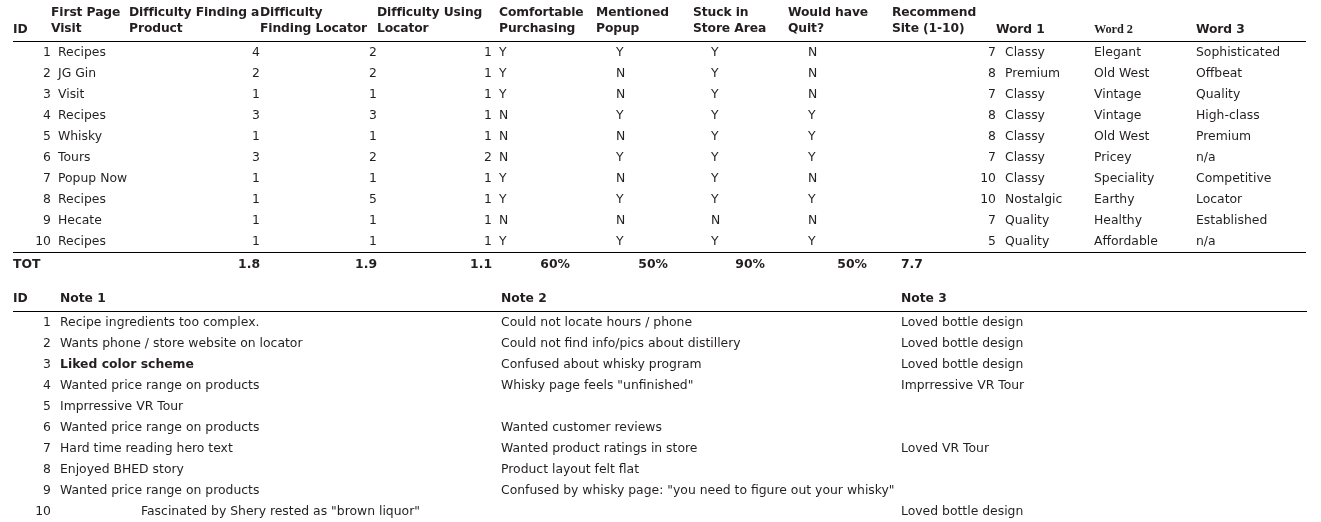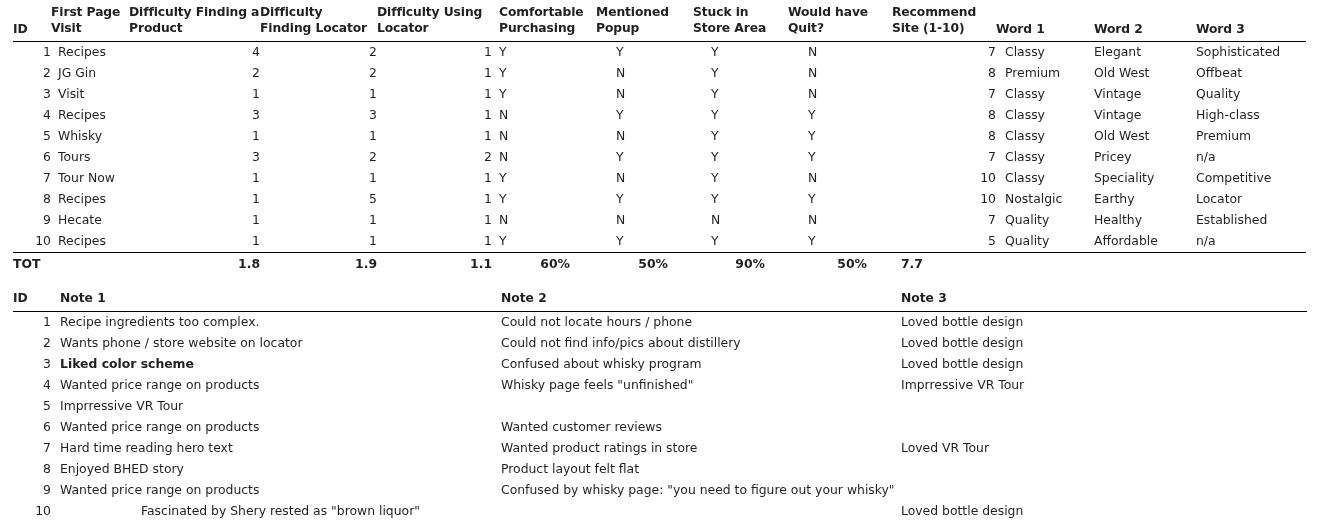--- a/index.html
+++ b/index.html
@@ -123,21 +123,21 @@
         <th class="txt">First Page Visit</th>
         <th class="txt">Difficulty Finding a Product</th>
         <th class="ctr">Difficulty Finding Locator</th>
         <th class="ctr">Difficulty Using Locator</th>
         <th class="txt pad-left-7">Comfortable Purchasing</th>
         <th class="txt">Mentioned Popup</th>
         <th class="txt">Stuck in Store Area</th>
         <th class="txt">Would have Quit?</th>
         <th class="txt">Recommend Site (1-10)</th>
         <th class="txt" style="vertical-align:bottom;">Word 1</th>
-        <th class="txt" style="vertical-align:bottom;">Word 2</th>
+        <th class="txt" style="vertical-align:bottom;font-family:Liberation Serif, serif;">Word 2</th>
         <th class="txt" style="vertical-align:bottom;">Word 3</th>
       </tr>
     </thead>
     <tbody class="body-rows" id="t1-body">
         <tr>
           <td class="num">1</td>
           <td class="txt" style="padding-left:7px;">Recipes</td>
           <td class="num">4</td>
           <td class="num">2</td>
           <td class="num">1</td>
@@ -220,21 +220,21 @@
           <td class="txt" style="padding-left:20px;">Y</td>
           <td class="txt" style="padding-left:18px;">Y</td>
           <td class="txt" style="padding-left:20px;">Y</td>
           <td class="num">7</td>
           <td class="txt" style="padding-left:9px;">Classy</td>
           <td class="txt">Pricey</td>
           <td class="txt">n/a</td>
         </tr>
         <tr>
           <td class="num">7</td>
-          <td class="txt" style="padding-left:7px;">Tour Now</td>
+          <td class="txt" style="padding-left:7px;">Popup Now</td>
           <td class="num">1</td>
           <td class="num">1</td>
           <td class="num">1</td>
           <td class="txt" style="padding-left:7px;">Y</td>
           <td class="txt" style="padding-left:20px;">N</td>
           <td class="txt" style="padding-left:18px;">Y</td>
           <td class="txt" style="padding-left:20px;">N</td>
           <td class="num">10</td>
           <td class="txt" style="padding-left:9px;">Classy</td>
           <td class="txt">Speciality</td>

